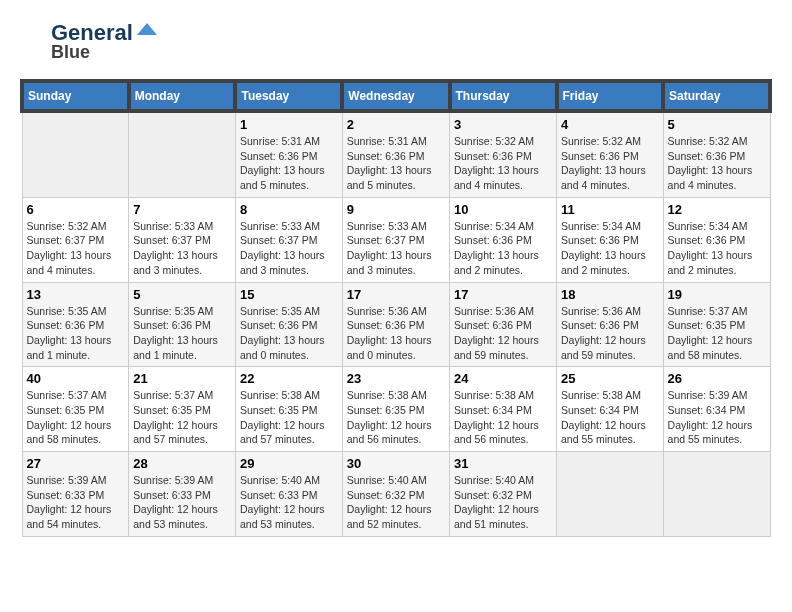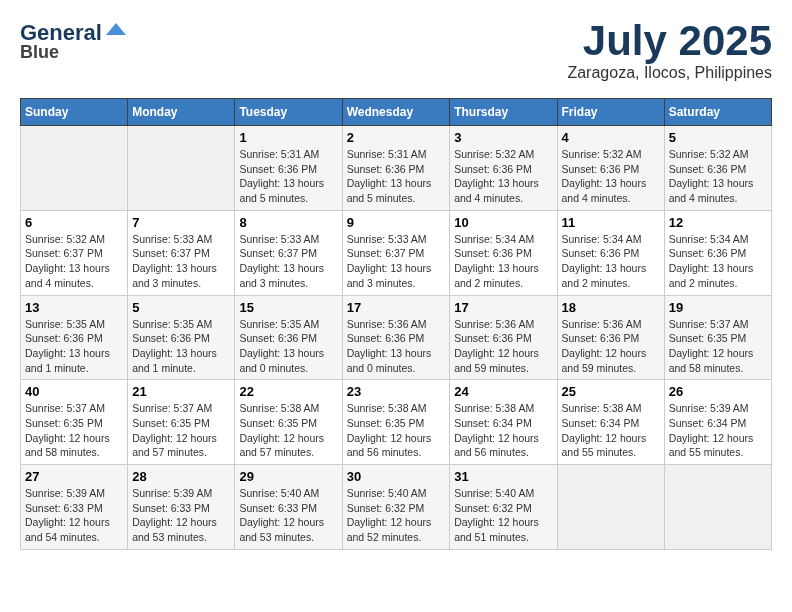--- a/index.html
+++ b/index.html
@@ -13,20 +13,21 @@
     .header {
       display: flex;
       justify-content: space-between;
       align-items: flex-start;
       margin-bottom: 16px;
     }
     .logo {
       display: flex;
       flex-direction: column;
       align-items: flex-start;
+      margin-left: 31px;
     }
     .title-block {
       text-align: right;
     }
     .month-title {
       font-size: 42px;
       font-weight: bold;
       color: #1a3a5c;
       line-height: 1;
     }
@@ -40,21 +41,21 @@
       border-collapse: collapse;
       font-size: 11px;
     }
     thead tr th {
       background-color: #3a7abf;
       color: #fff;
       padding: 6px 4px;
       text-align: left;
       font-size: 12px;
       font-weight: bold;
-      border: 1px solid #404040;
+      border: 4px solid #404040;
     }
     tbody tr td {
       border: 1px solid #ccc;
       vertical-align: top;
       padding: 4px;
       width: 108px;
       min-height: 80px;
     }
     tbody tr:nth-child(odd) td {
       background-color: #f5f5f5;
@@ -84,24 +85,20 @@
 <div class="header">
   <div class="logo">
     <div style="display:flex;align-items:center;gap:2px;">
       <span style="font-size:22px;font-weight:bold;color:#1a3a5c;">General</span>
       <svg width="24" height="24" viewBox="0 0 24 24">
         <polygon points="12,2 22,14 2,14" fill="#4a90d9"></polygon>
       </svg>
     </div>
     <span style="font-size:18px;font-weight:bold;color:#404040;margin-top:-4px;">Blue</span>
   </div>
-  <div class="title-block">
-    <div class="month-title">July 2025</div>
-    <div class="location">Zaragoza, Ilocos, Philippines</div>
-  </div>
 </div>
 
 <table>
   <thead>
     <tr>
     <th>Sunday</th>
         <th>Monday</th>
         <th>Tuesday</th>
         <th>Wednesday</th>
         <th>Thursday</th>

